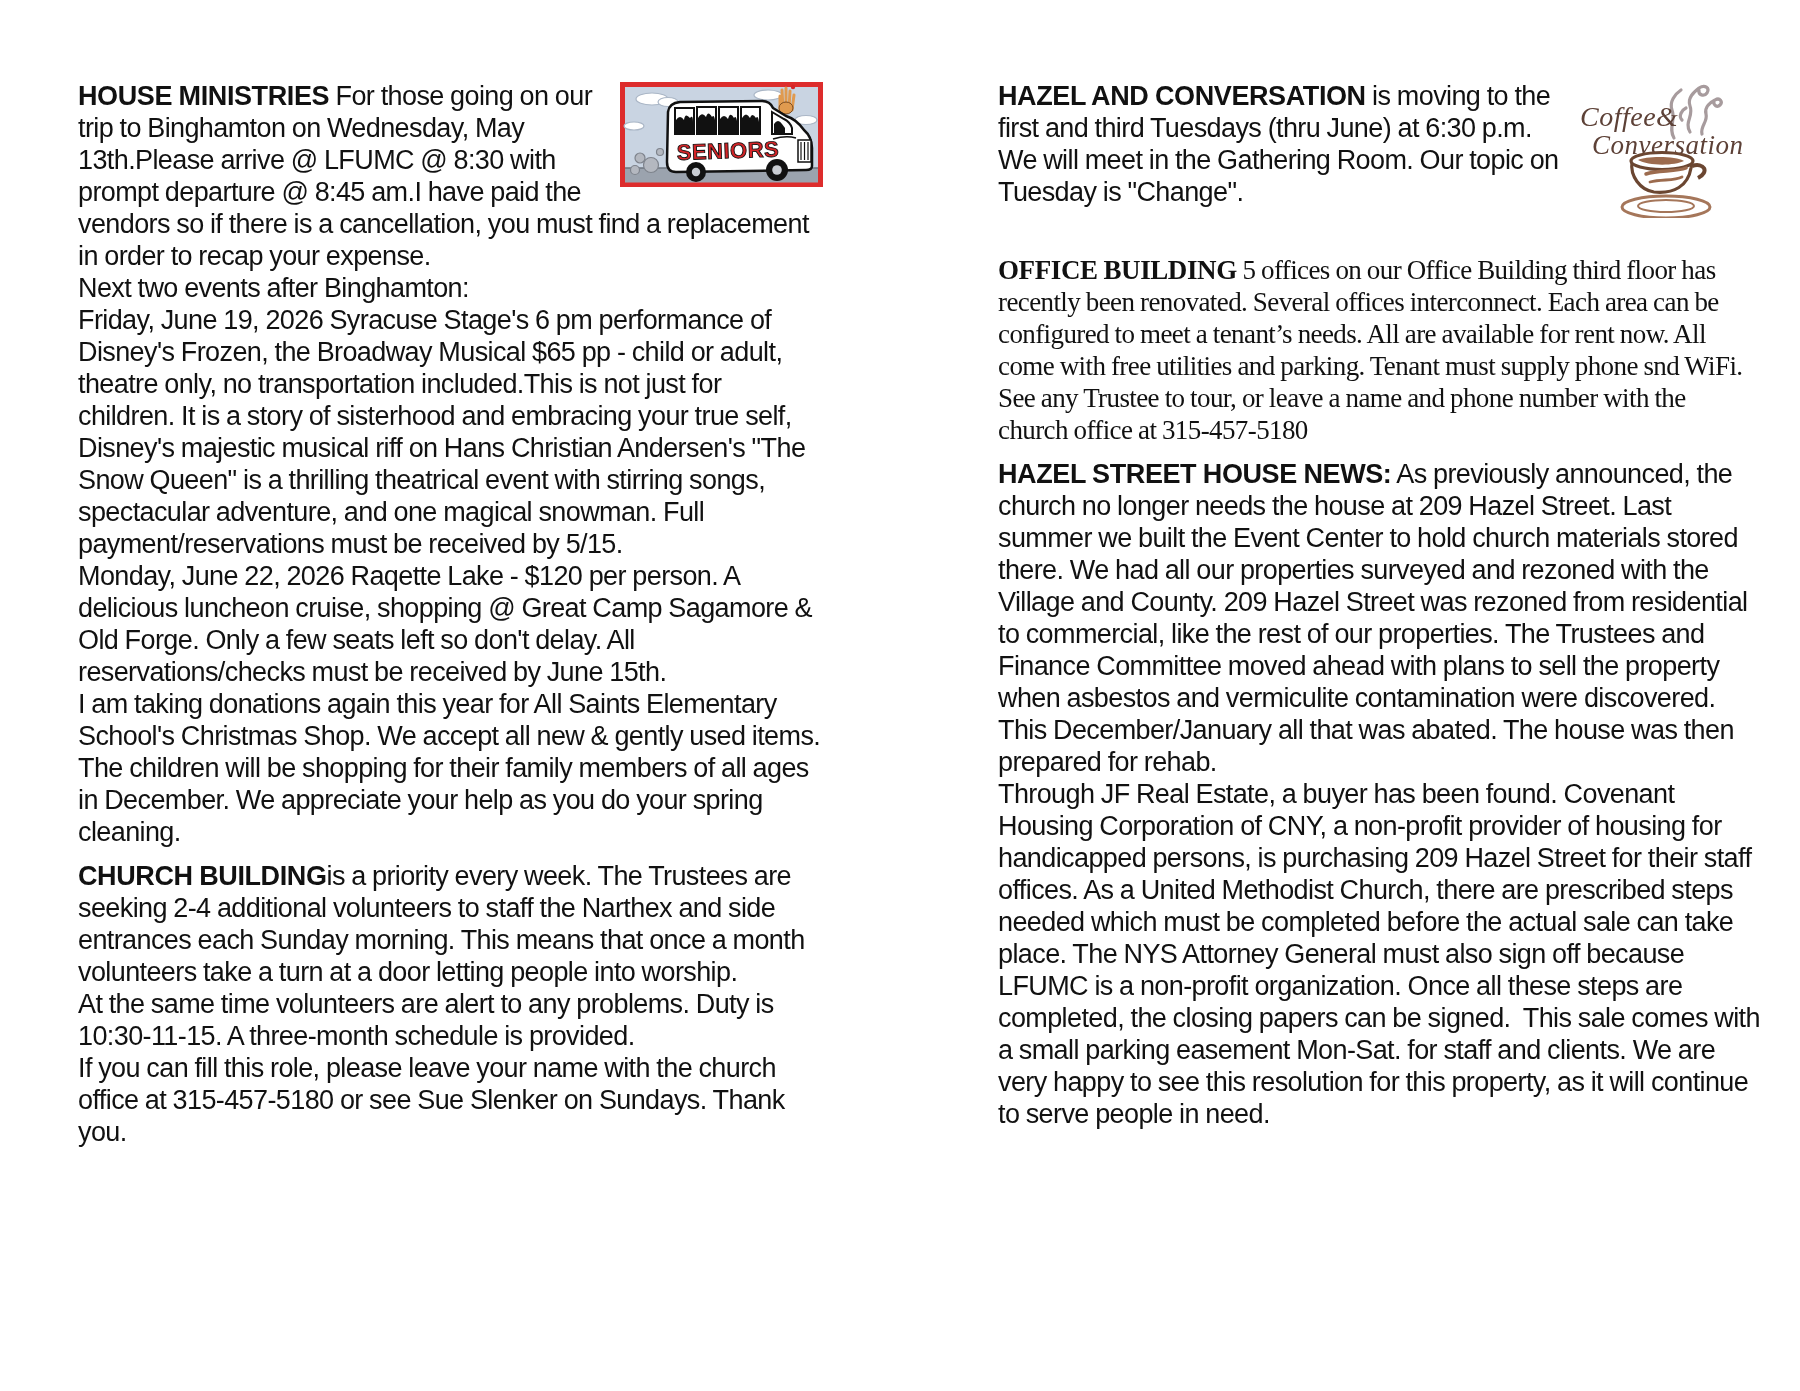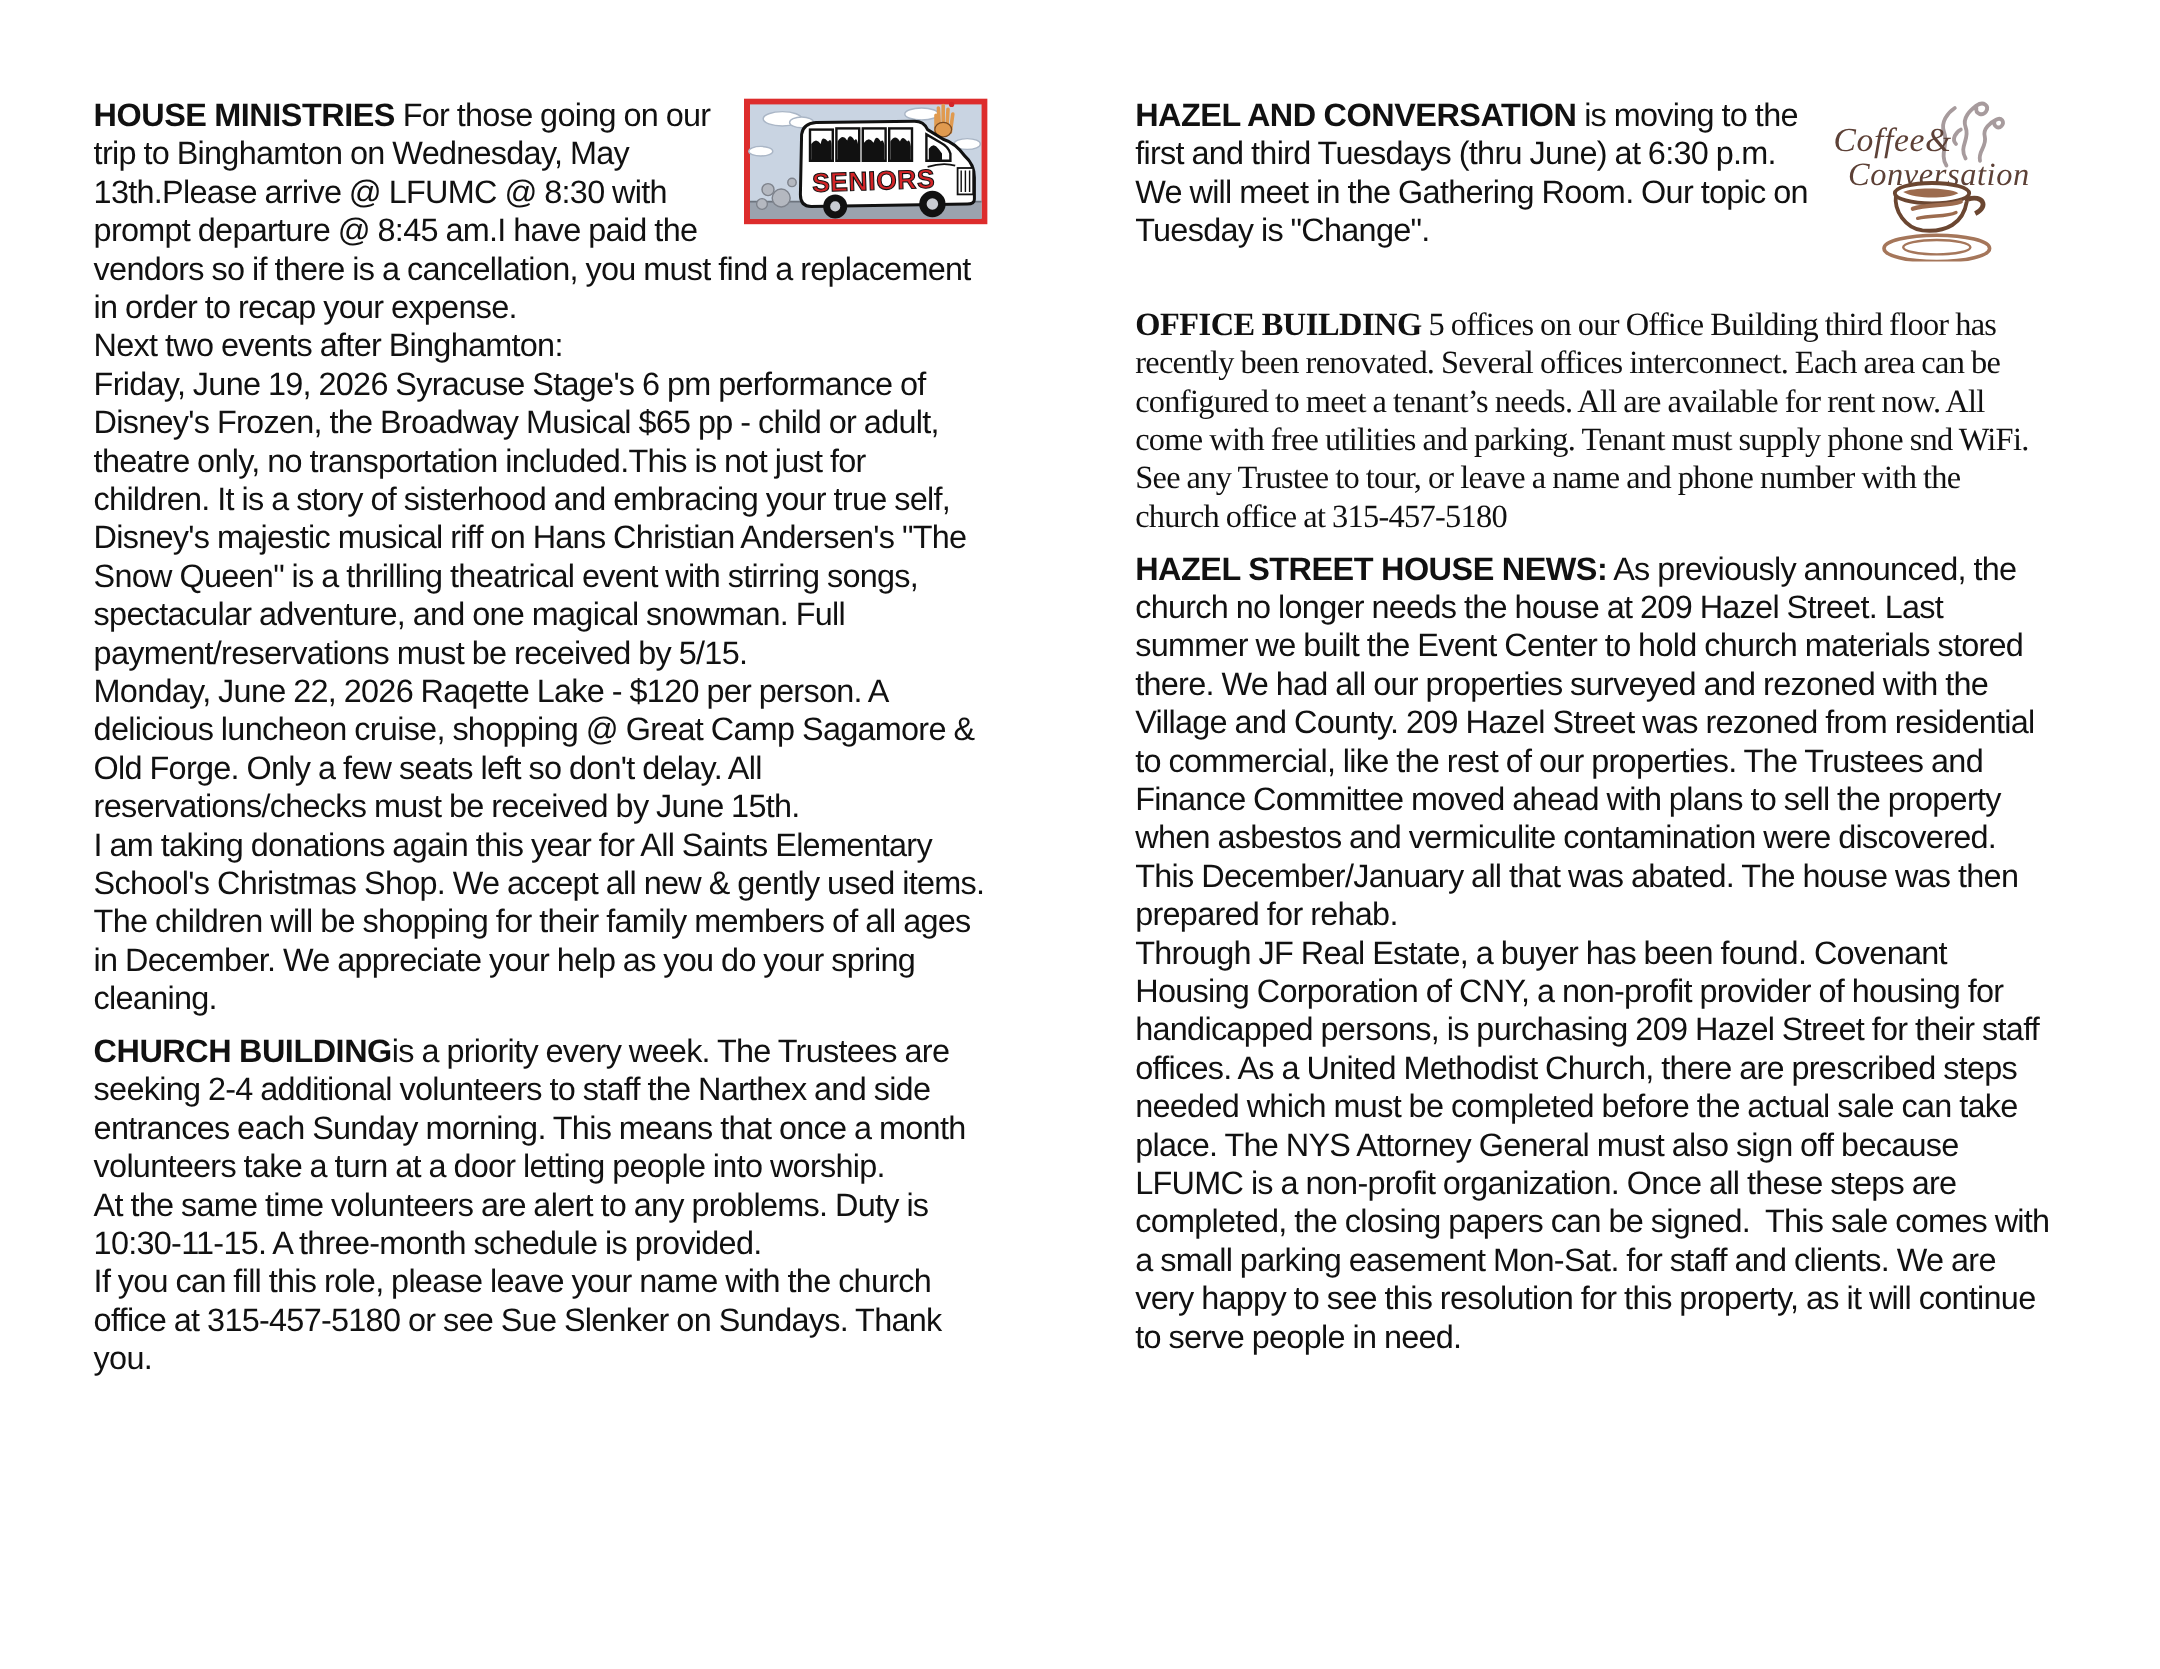--- a/index.html
+++ b/index.html
@@ -6,21 +6,21 @@
   #page{
     position:relative;
     width:1800px;height:1391px;
     background:#ffffff;
     font-family:"Liberation Sans","DejaVu Sans",sans-serif;
     color:#111111;
     overflow:hidden;
   }
   .col{position:absolute;top:80px;}
   .col-left{left:78px;width:745px;}
-  .col-right{left:946px;width:762px;}
+  .col-right{left:998px;width:762px;}
   .article{
     margin:0 0 12px 0;
     font-size:27px;line-height:32px;letter-spacing:-0.6px;
     white-space:pre-wrap;
     word-spacing:-0.5px;
   }
   .article b{font-weight:700;letter-spacing:-0.4px;}
   .img-float{
     float:right;
     margin:2px 0 6px 16px;

